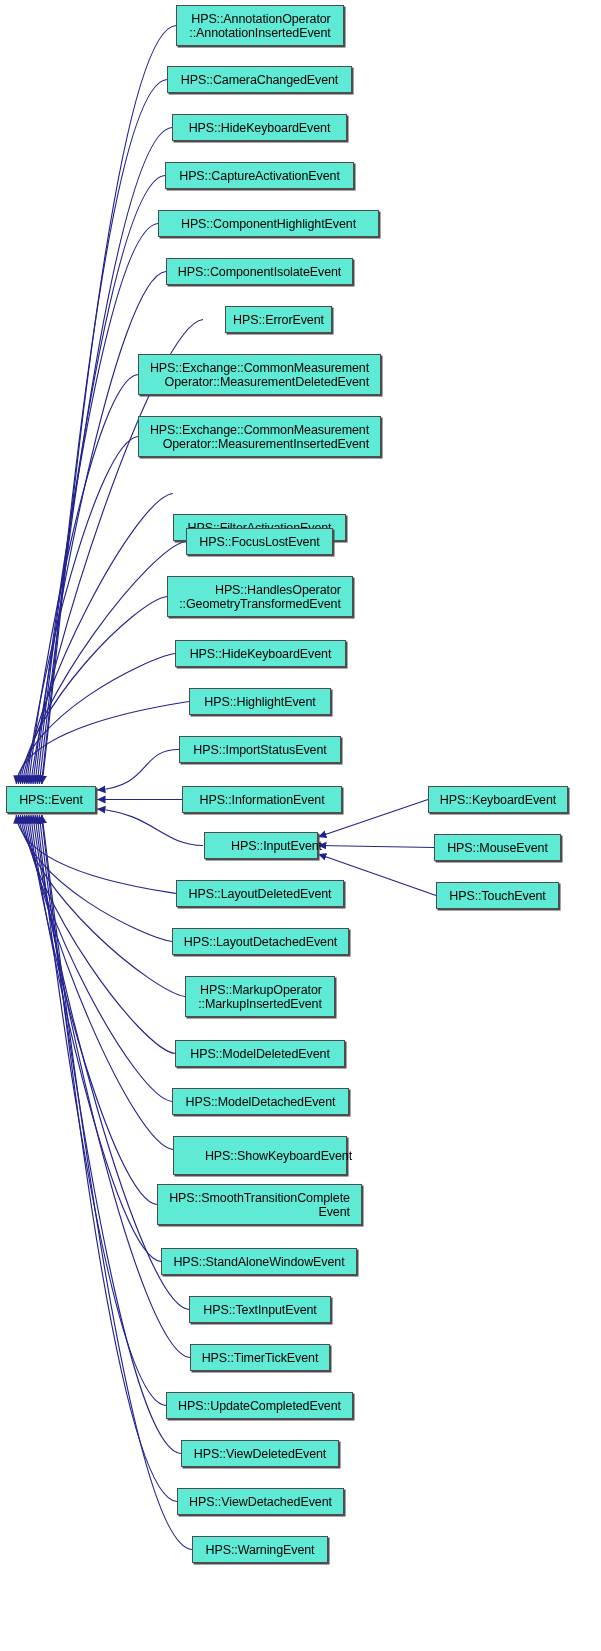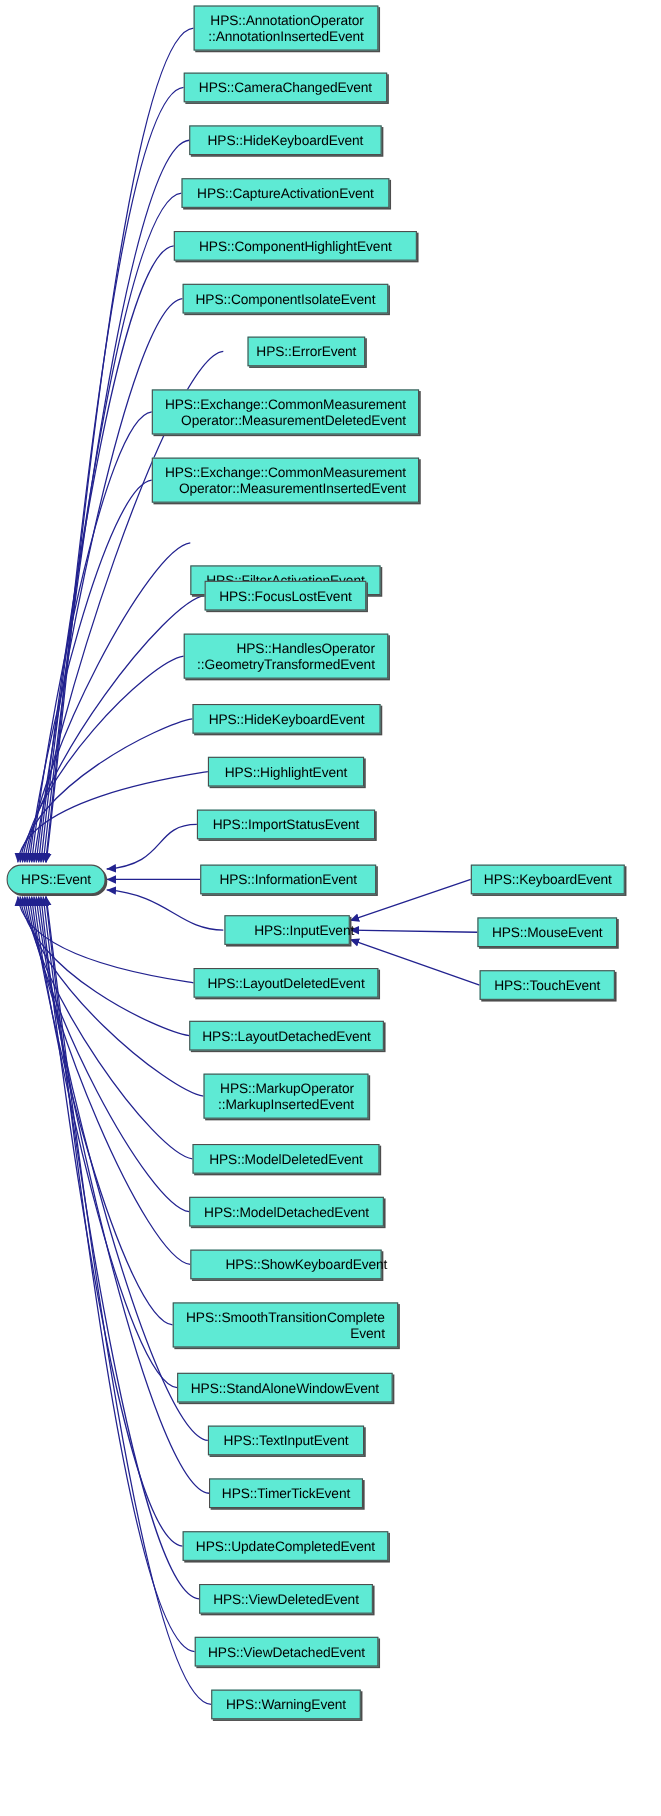--- a/index.html
+++ b/index.html
@@ -55,21 +55,21 @@
         <path d="M166,1405.5 C109.6,1401.5 53.2,963 37.2,815" marker-end="url(#arrow)"></path>
         <path d="M181,1453.5 C121.4,1449.5 56.3,965 39.3,815" marker-end="url(#arrow)"></path>
         <path d="M177,1501.5 C114.19999999999999,1497.5 59.400000000000006,965 41.400000000000006,815" marker-end="url(#arrow)"></path>
         <path d="M192,1549.5 C126,1545.5 61,965 42,815" marker-end="url(#arrow)"></path>
         <path d="M428,799.5 L318,837" marker-end="url(#arrow)"></path>
         <path d="M434,847.5 L318,845.5" marker-end="url(#arrow)"></path>
         <path d="M436,895.5 L318,854" marker-end="url(#arrow)"></path>
       </g>
   </svg>
   <div id="nodes">
-      <div class="node root" style="left: 6px; top: 786px; width: 90px; height: 27px; border-radius: 13px;">HPS::Event</div>
+      <div class="node root" style="left: 6px; top: 786px; width: 90px; height: 27px;">HPS::Event</div>
       <div class="node" style="left: 176px; top: 5px; width: 168px; height: 41px;">HPS::AnnotationOperator
 ::AnnotationInsertedEvent</div>
       <div class="node" style="left: 167px; top: 66px; width: 185px; height: 27px;">HPS::CameraChangedEvent</div>
       <div class="node" style="left: 172px; top: 114px; width: 175px; height: 27px;">HPS::HideKeyboardEvent</div>
       <div class="node" style="left: 165px; top: 162px; width: 189px; height: 27px;">HPS::CaptureActivationEvent</div>
       <div class="node" style="left: 158px; top: 210px; width: 221px; height: 27px;">HPS::ComponentHighlightEvent</div>
       <div class="node" style="left: 166px; top: 258px; width: 187px; height: 27px;">HPS::ComponentIsolateEvent</div>
       <div class="node" style="left: 190px; top: 306px; width: 107px; height: 27px; margin-left: 35px;">HPS::ErrorEvent</div>
       <div class="node" style="left: 138px; top: 354px; width: 243px; height: 41px;">HPS::Exchange::CommonMeasurement
 Operator::MeasurementDeletedEvent</div>
@@ -83,21 +83,21 @@
       <div class="node" style="left: 189px; top: 688px; width: 142px; height: 27px;">HPS::HighlightEvent</div>
       <div class="node" style="left: 179px; top: 736px; width: 162px; height: 27px;">HPS::ImportStatusEvent</div>
       <div class="node" style="left: 182px; top: 786px; width: 160px; height: 27px;">HPS::InformationEvent</div>
       <div class="node" style="left: 204px; top: 832px; width: 114px; height: 27px; padding-left: 31px;">HPS::InputEvent</div>
       <div class="node" style="left: 176px; top: 880px; width: 168px; height: 27px;">HPS::LayoutDeletedEvent</div>
       <div class="node" style="left: 172px; top: 928px; width: 177px; height: 27px;">HPS::LayoutDetachedEvent</div>
       <div class="node" style="left: 185px; top: 976px; width: 150px; height: 41px;">HPS::MarkupOperator
 ::MarkupInsertedEvent</div>
       <div class="node" style="left: 175px; top: 1040px; width: 170px; height: 27px;">HPS::ModelDeletedEvent</div>
       <div class="node" style="left: 172px; top: 1088px; width: 177px; height: 27px;">HPS::ModelDetachedEvent</div>
-      <div class="node" style="left: 173px; top: 1136px; width: 174px; height: 27px; padding-left: 37px;">HPS::ShowKeyboardEvent</div>
+      <div class="node" style="left: 173px; top: 1136px; width: 174px; height: 39px; padding-left: 37px;">HPS::ShowKeyboardEvent</div>
       <div class="node" style="left: 157px; top: 1184px; width: 205px; height: 41px;">HPS::SmoothTransitionComplete
 Event</div>
       <div class="node" style="left: 161px; top: 1248px; width: 196px; height: 27px;">HPS::StandAloneWindowEvent</div>
       <div class="node" style="left: 189px; top: 1296px; width: 142px; height: 27px;">HPS::TextInputEvent</div>
       <div class="node" style="left: 190px; top: 1344px; width: 140px; height: 27px;">HPS::TimerTickEvent</div>
       <div class="node" style="left: 166px; top: 1392px; width: 187px; height: 27px;">HPS::UpdateCompletedEvent</div>
       <div class="node" style="left: 181px; top: 1440px; width: 158px; height: 27px;">HPS::ViewDeletedEvent</div>
       <div class="node" style="left: 177px; top: 1488px; width: 167px; height: 27px;">HPS::ViewDetachedEvent</div>
       <div class="node" style="left: 192px; top: 1536px; width: 136px; height: 27px;">HPS::WarningEvent</div>
       <div class="node" style="left: 428px; top: 786px; width: 140px; height: 27px;">HPS::KeyboardEvent</div>

